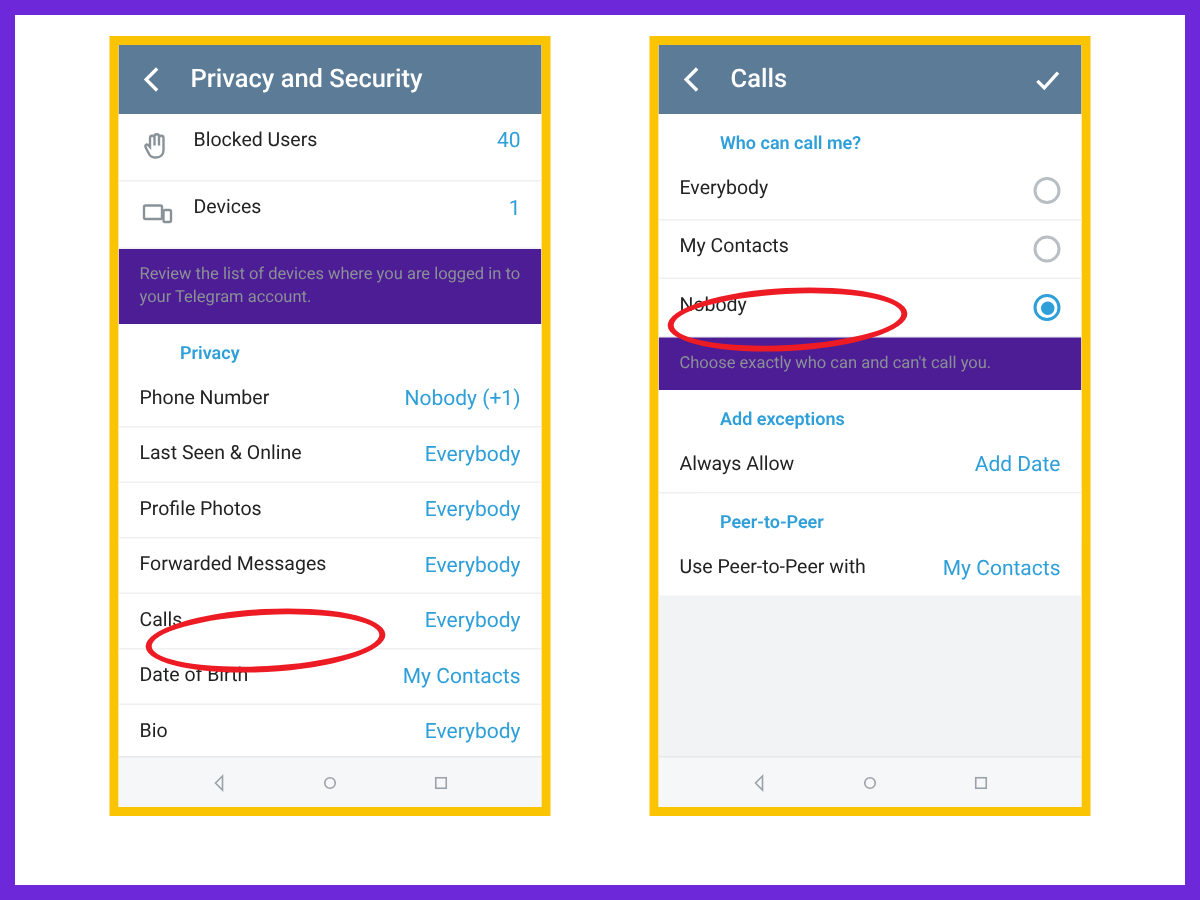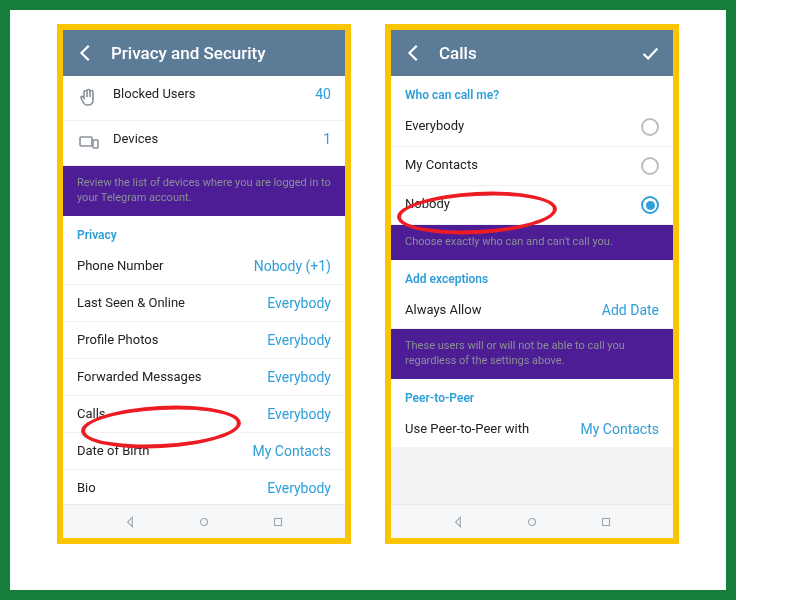--- a/index.html
+++ b/index.html
@@ -1,22 +1,22 @@
 <!DOCTYPE html>
 <html><head>
 <meta charset="utf-8">
 <style>
   * { box-sizing: border-box; margin: 0; padding: 0; }
   body {
     font-family: -apple-system, BlinkMacSystemFont, "Segoe UI", Roboto, Arial, sans-serif;
     width: 800px; height: 600px; background: #fff; position: relative; overflow: hidden;
   }
   .outer-frame {
-    position: absolute; left: 0; top: 0; width: 736px; height: 600px;
-    border: 10px solid #15803d; background: #fff;
+    position: absolute; left: 0; top: 0; width: 800px; height: 600px;
+    border: 10px solid #6d28d9; background: #fff;
   }
   .screens {
     display: flex; justify-content: space-around; padding: 14px 30px 0 30px;
   }
   .phone {
     width: 294px; height: 520px; border: 6px solid #fbc402; background: #fff;
     display: flex; flex-direction: column; position: relative; overflow: hidden;
   }
   .appbar {
     background: #5b7b97; color: #fff; height: 46px; display: flex; align-items: center;
@@ -32,20 +32,21 @@
   }
   .row .icon { width: 24px; margin-right: 12px; color: #8a9299; display: inline-flex; }
   .row .label { flex: 1; }
   .row .val { color: #2e9fd8; font-size: 14px; }
   .desc {
     background: #4c1d95; color: #8b9096; font-size: 11px; padding: 10px 14px; line-height: 1.35;
   }
   .section-hdr {
     color: #2e9fd8; font-size: 12px; font-weight: 600; padding: 12px 14px 6px 14px;
     background: #fff;
+    margin-left: 27px;
   }
   .radio {
     width: 18px; height: 18px; border: 2px solid #b8bec4; border-radius: 50%;
     display: inline-flex; align-items: center; justify-content: center;
   }
   .radio.selected { border-color: #2e9fd8; }
   .radio.selected::after {
     content: ""; width: 9px; height: 9px; background: #2e9fd8; border-radius: 50%;
   }
   .navbar {
@@ -188,21 +189,20 @@
           <span class="label">Nobody</span>
           <span class="radio selected"></span>
         </div>
         <div class="desc">Choose exactly who can and can't call you.</div>
 
         <div class="section-hdr">Add exceptions</div>
         <div class="row">
           <span class="label">Always Allow</span>
           <span class="val">Add Date</span>
         </div>
-        <div class="desc">These users will or will not be able to call you regardless of the settings above.</div>
 
         <div class="section-hdr">Peer-to-Peer</div>
         <div class="row" style="border-bottom:none;">
           <span class="label">Use Peer-to-Peer with</span>
           <span class="val">My Contacts</span>
         </div>
 
         <div style="flex:1; background:#f2f3f5;"></div>
       </div>
       <div class="navbar">

